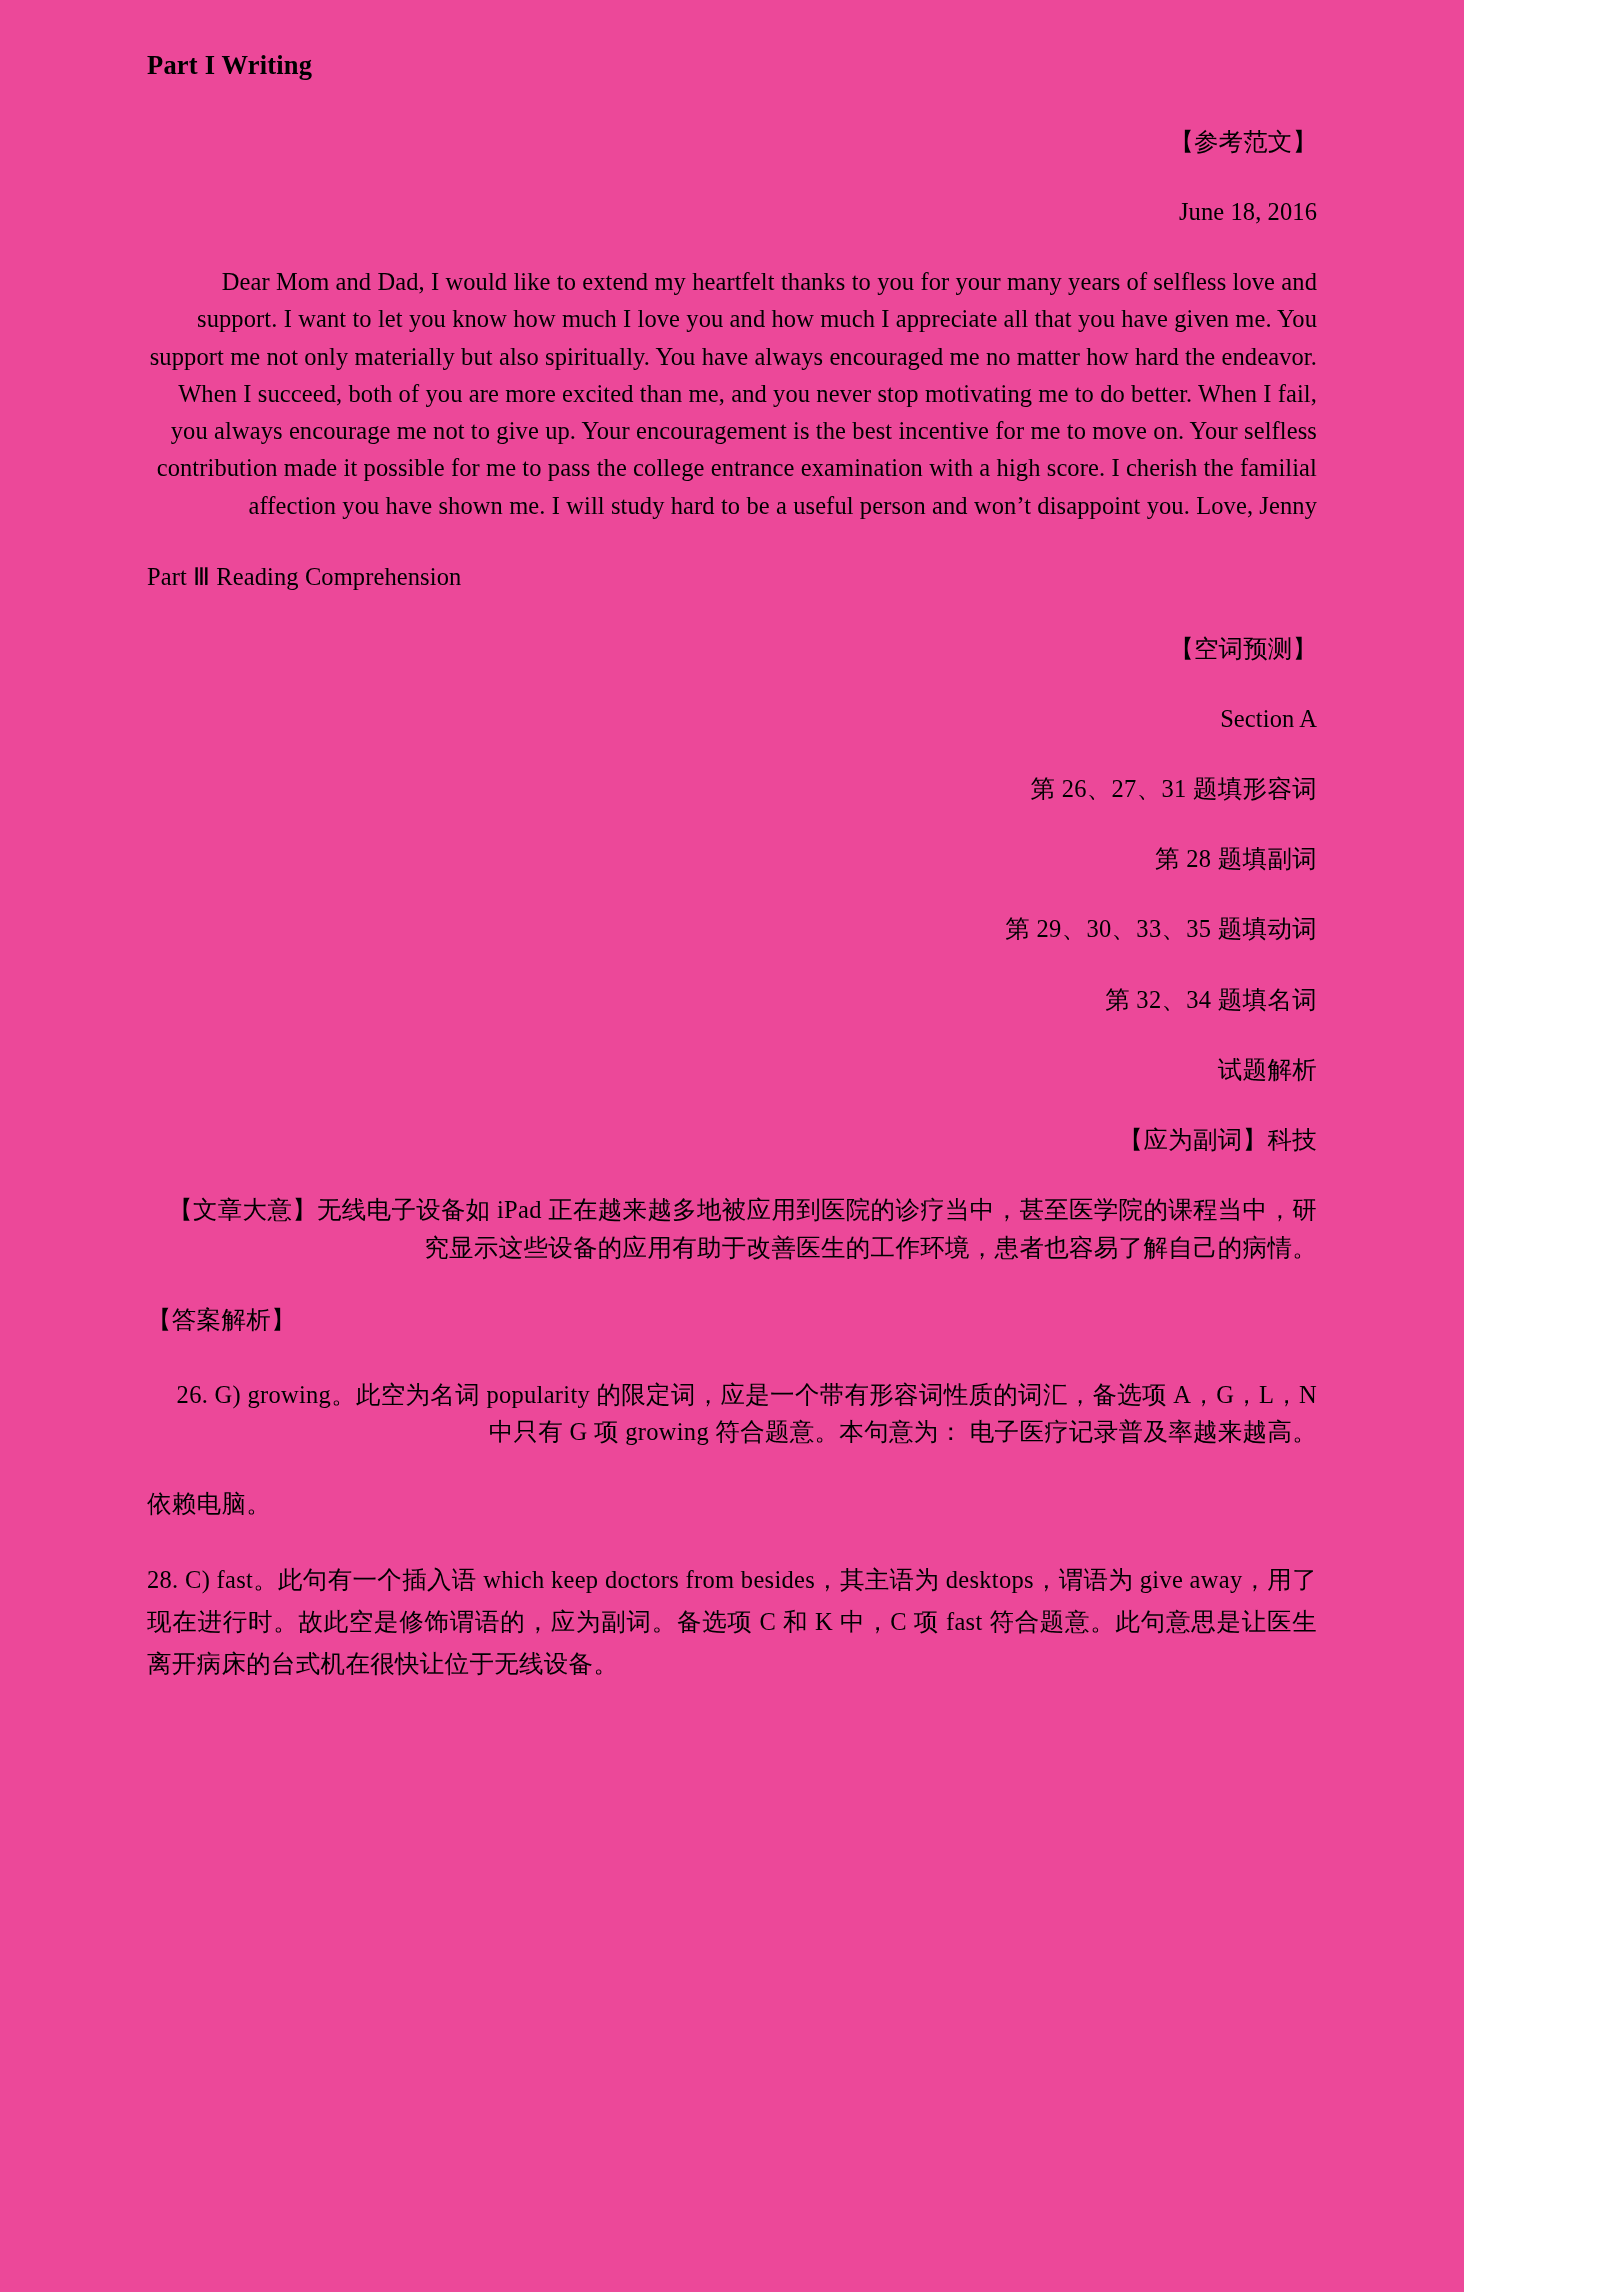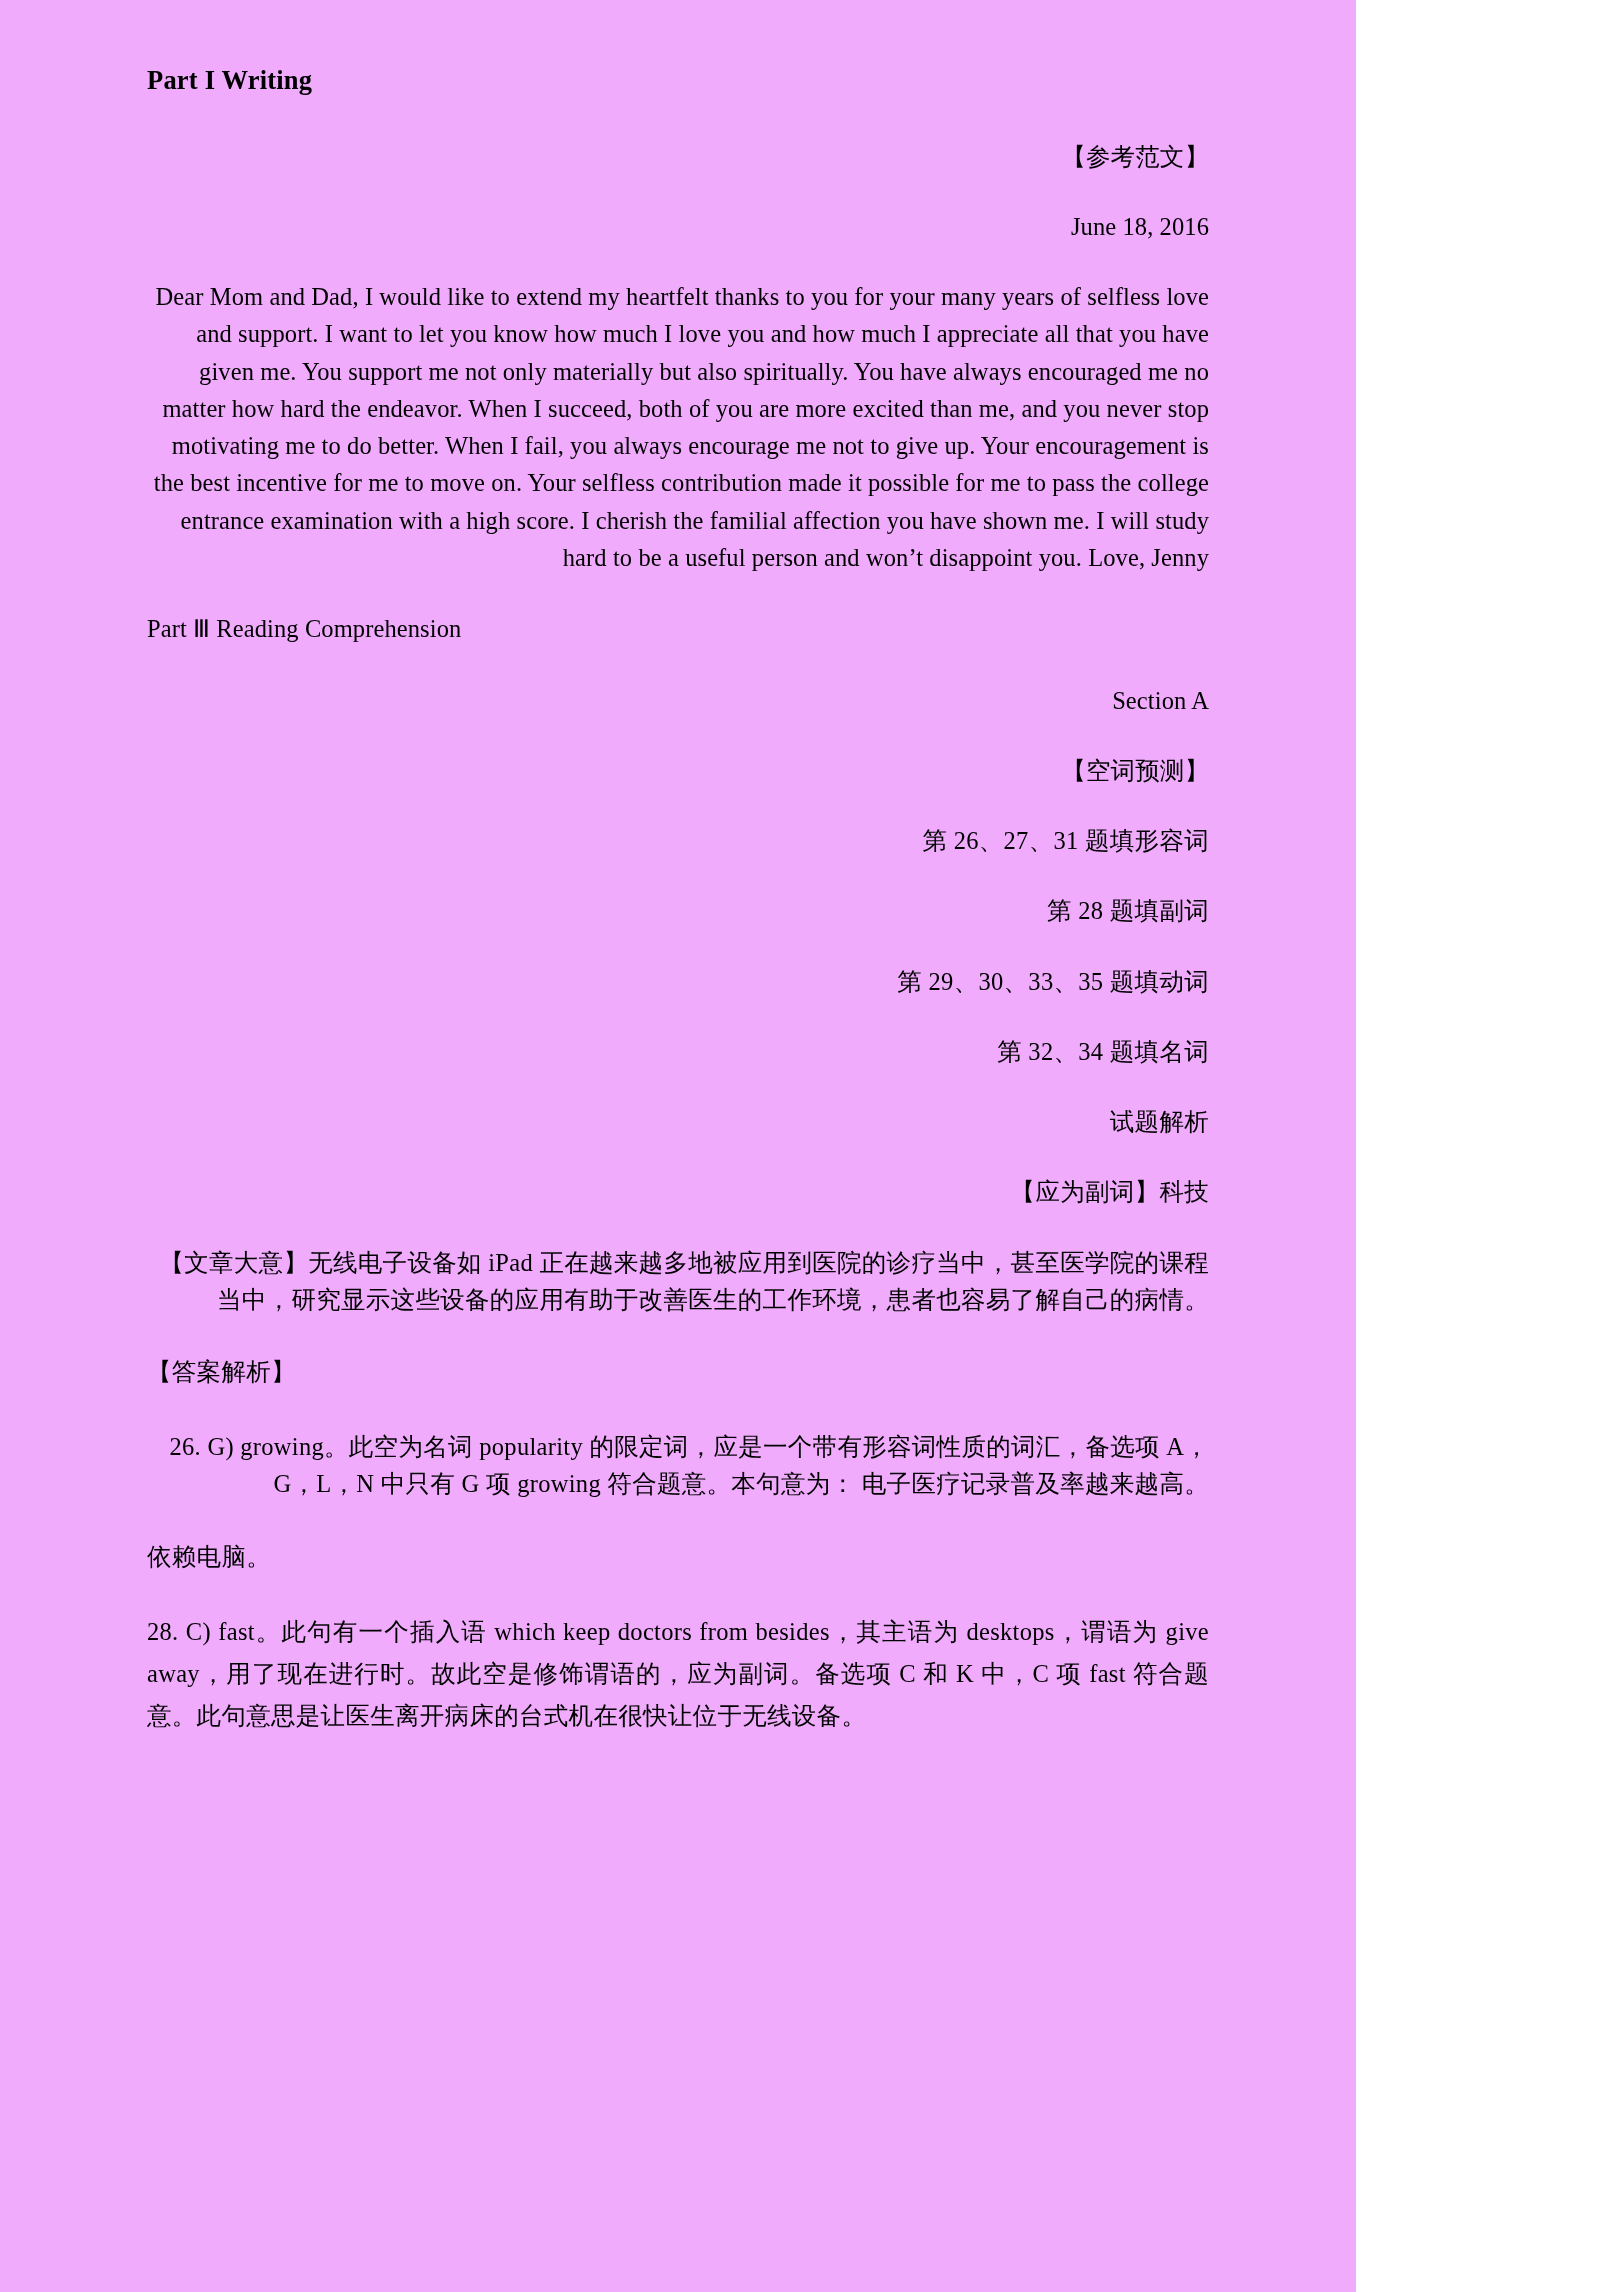--- a/index.html
+++ b/index.html
@@ -5,25 +5,25 @@
   html, body {
     margin: 0;
     padding: 0;
     background: #ffffff;
   }
   body {
     font-family: "Liberation Serif", serif;
     color: #000000;
   }
   .page {
-    width: 1356px;
+    width: 1464px;
     min-height: 2293px;
-    background: #f0abfc;
+    background: #ec4899;
     box-sizing: border-box;
-    padding: 61px 147px 59px 147px;
+    padding: 46px 147px 59px 147px;
     position: relative;
   }
   .doc-title {
     font-size: 26.5px;
     line-height: 1.5;
     margin: 0 0 37px 0;
     letter-spacing: 0.2px;
   }
   .para {
     font-size: 24.5px;
@@ -61,23 +61,23 @@
   <h1 class="doc-title">Part I Writing</h1>
 
   <p class="para tight">【参考范文】</p>
 
   <p class="para tight">June 18, 2016</p>
 
   <p class="para tight">Dear Mom and Dad, I would like to extend my heartfelt thanks to you for your many years of selfless love and support. I want to let you know how much I love you and how much I appreciate all that you have given me. You support me not only materially but also spiritually. You have always encouraged me no matter how hard the endeavor. When I succeed, both of you are more excited than me, and you never stop motivating me to do better. When I fail, you always encourage me not to give up. Your encouragement is the best incentive for me to move on. Your selfless contribution made it possible for me to pass the college entrance examination with a high score. I cherish the familial affection you have shown me. I will study hard to be a useful person and won’t disappoint you. Love, Jenny</p>
 
   <p class="para block">Part Ⅲ Reading Comprehension</p>
 
+  <p class="para tight">【空词预测】</p>
+
   <p class="para tight">Section A</p>
-
-  <p class="para tight">【空词预测】</p>
 
   <p class="para tight cn">第 26、27、31 题填形容词</p>
 
   <p class="para tight cn">第 28 题填副词</p>
 
   <p class="para tight cn">第 29、30、33、35 题填动词</p>
 
   <p class="para tight cn">第 32、34 题填名词</p>
 
   <p class="para tight cn">试题解析</p>

